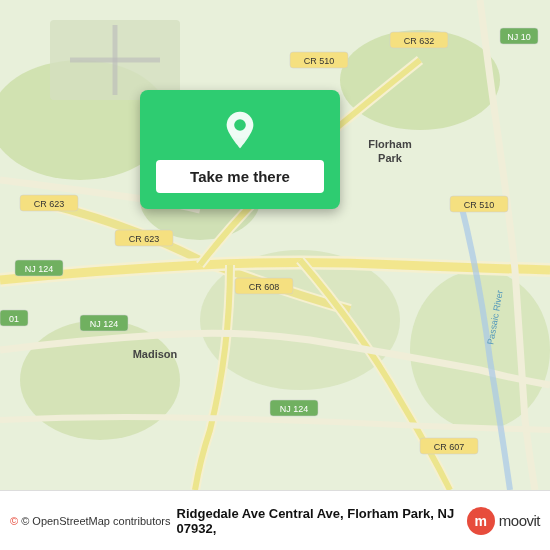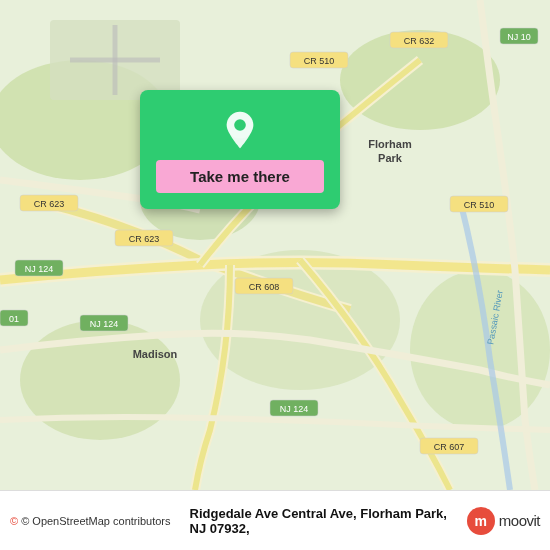--- a/index.html
+++ b/index.html
@@ -42,21 +42,21 @@
       box-shadow: 0 4px 12px rgba(0,0,0,0.3);
     }
 
     #popup-pin {
       width: 40px;
       height: 40px;
       margin-bottom: 10px;
     }
 
     #popup-button {
-      background: #f9a8d4;
+      background: #ffffff;
       border: none;
       border-radius: 4px;
       padding: 8px 18px;
       font-size: 15px;
       font-weight: 600;
       color: #222;
       cursor: pointer;
       width: 100%;
       text-align: center;
     }
@@ -81,21 +81,21 @@
 
     #osm-logo span.copy {
       color: #e74c3c;
     }
 
     #address-block {
       flex: 1;
       display: flex;
       flex-direction: row;
       justify-content: center;
-      margin-left: 13px;
+      margin-left: 0;
     }
 
     #address-line1 {
       font-size: 13px;
       font-weight: 600;
       color: #111;
     }
 
     #address-line2 {
       font-size: 12px;

